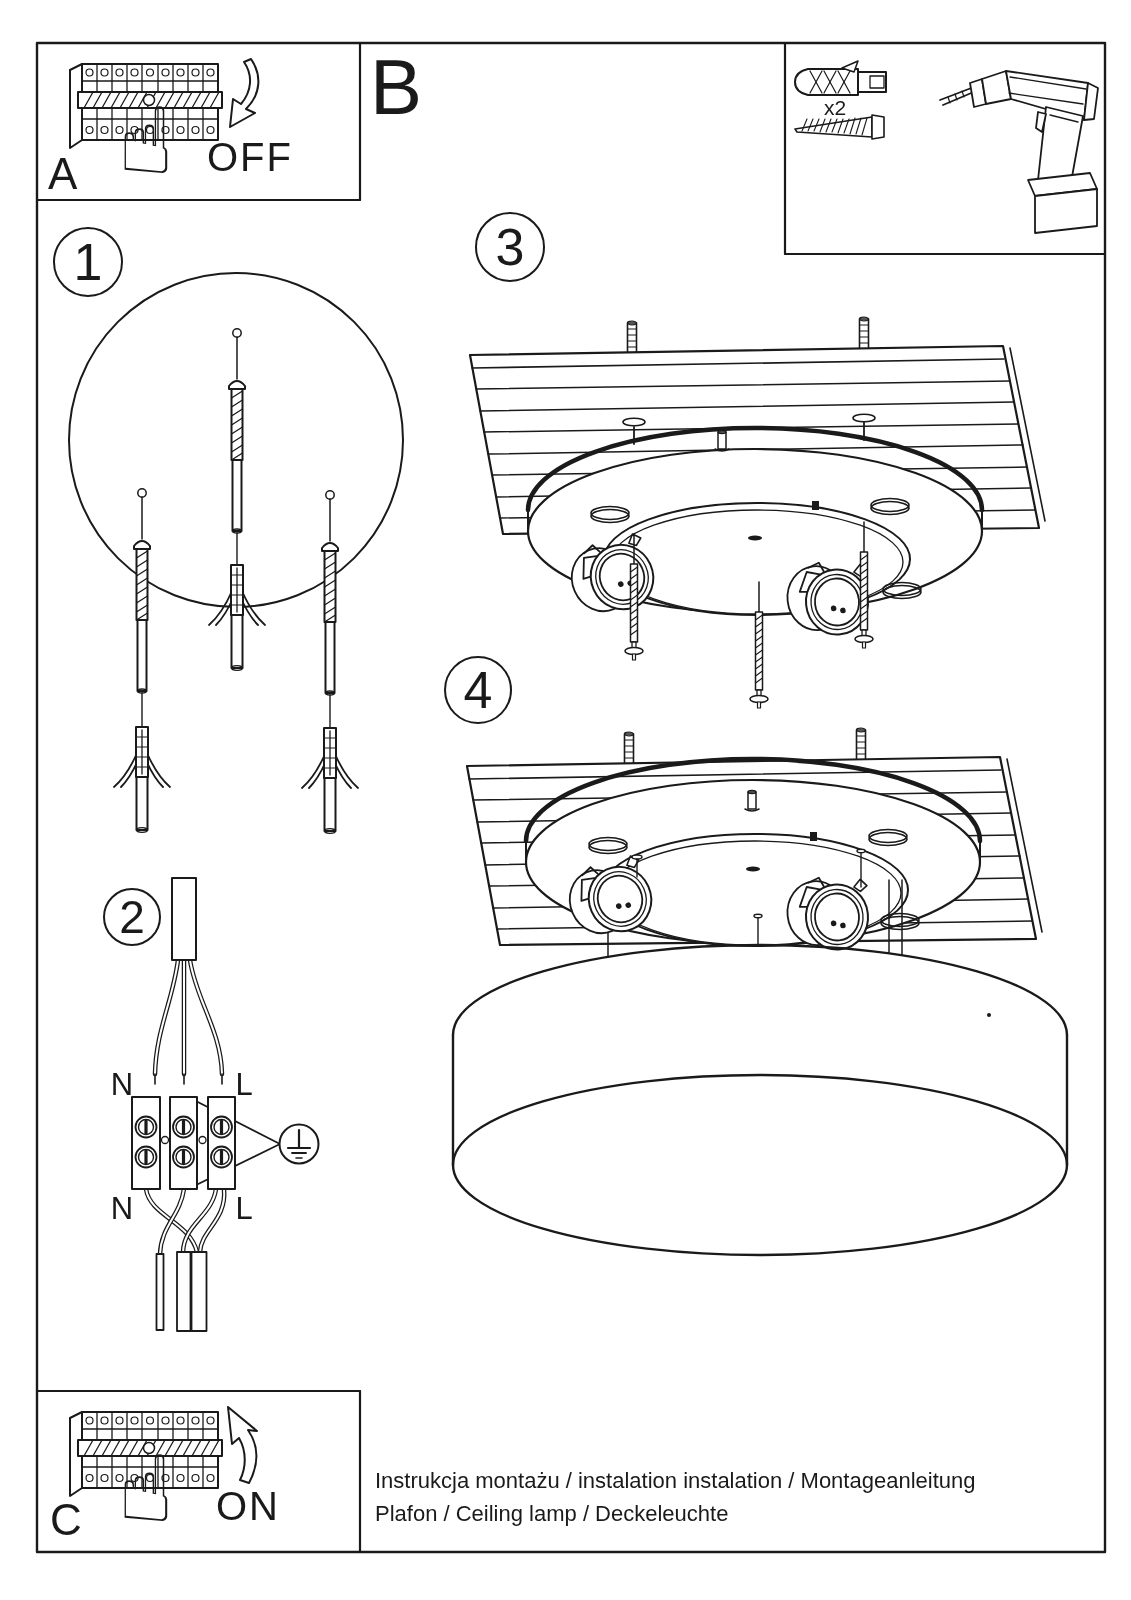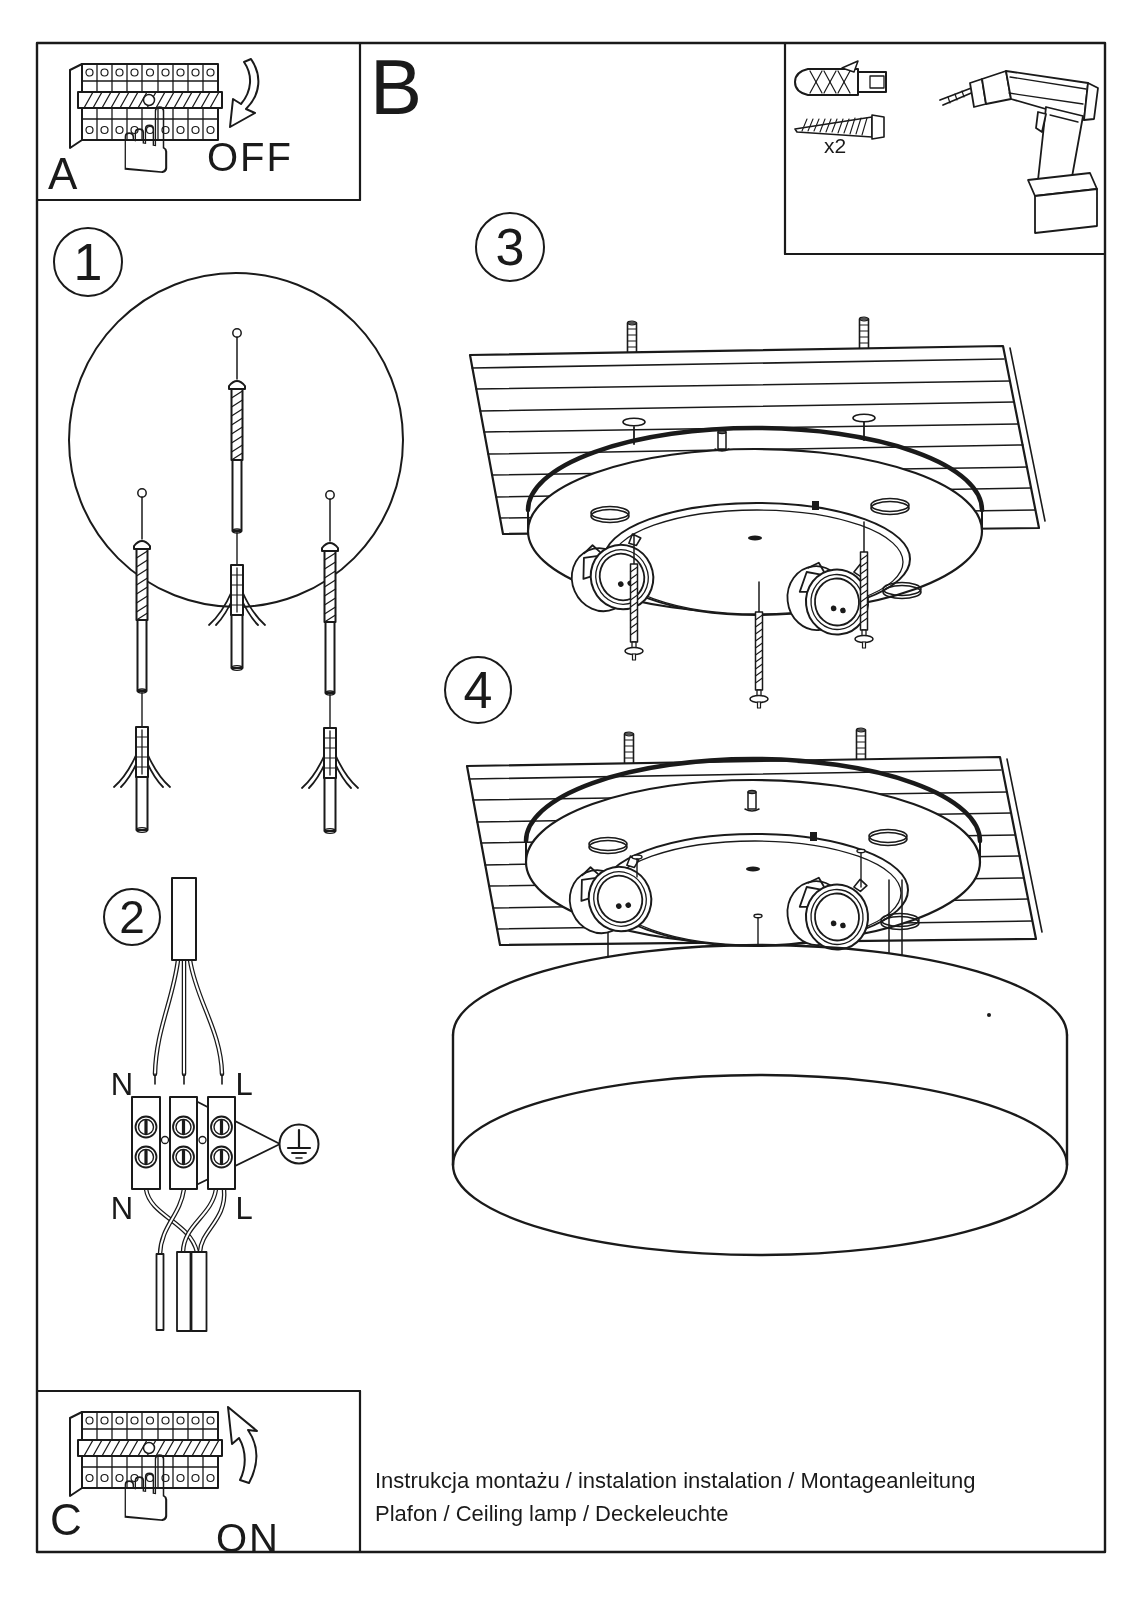--- a/index.html
+++ b/index.html
@@ -424,32 +424,32 @@
 </g>
 
 </g>
 </svg>
 
 <div class="lbl sz-letter" style="left:48px;top:152px;">A</div>
 <div class="lbl sz-action" style="left:207px;top:137px;">OFF</div>
 <div class="hand" style="left:118px;top:96px;">☝</div>
 
 <div class="lbl sz-b" style="left:370px;top:48px;">B</div>
-<div class="lbl sz-x2" style="left:824px;top:97px;margin-top:38px;">x2</div>
+<div class="lbl sz-x2" style="left:824px;top:97px;">x2</div>
 
 <div class="cnum num1" style="left:54px;top:228px;width:68px;height:68px;">1</div>
 <div class="cnum num1" style="left:476px;top:213px;width:68px;height:68px;">3</div>
 <div class="cnum num1" style="left:445px;top:657px;width:66px;height:66px;">4</div>
 <div class="cnum num2" style="left:104px;top:889px;width:56px;height:56px;">2</div>
 
 <div class="cnum sz-nl" style="left:104px;top:1068px;width:36px;height:34px;">N</div>
 <div class="cnum sz-nl" style="left:226px;top:1068px;width:36px;height:34px;">L</div>
 <div class="cnum sz-nl" style="left:104px;top:1192px;width:36px;height:34px;">N</div>
 <div class="cnum sz-nl" style="left:226px;top:1192px;width:36px;height:34px;">L</div>
 
 <div class="lbl sz-letter" style="left:50px;top:1498px;">C</div>
-<div class="lbl sz-action" style="left:216px;top:1486px;margin-top:32px;">ON</div>
+<div class="lbl sz-action" style="left:216px;top:1486px;">ON</div>
 <div class="hand" style="left:118px;top:1444px;">☝</div>
 
 <div class="lbl sz-foot" style="left:375px;top:1470px;">Instrukcja montażu / instalation instalation / Montageanleitung</div>
 <div class="lbl sz-foot" style="left:375px;top:1503px;text-align:center;">Plafon / Ceiling lamp / Deckeleuchte</div>
 
 </div>
 
 </body></html>

